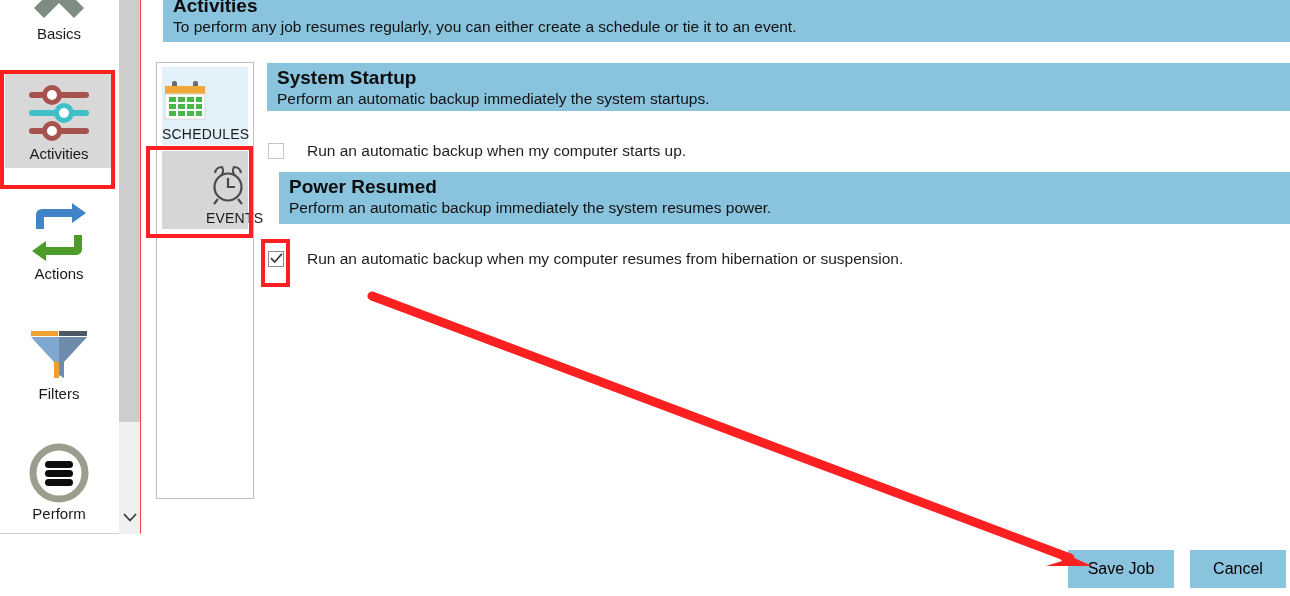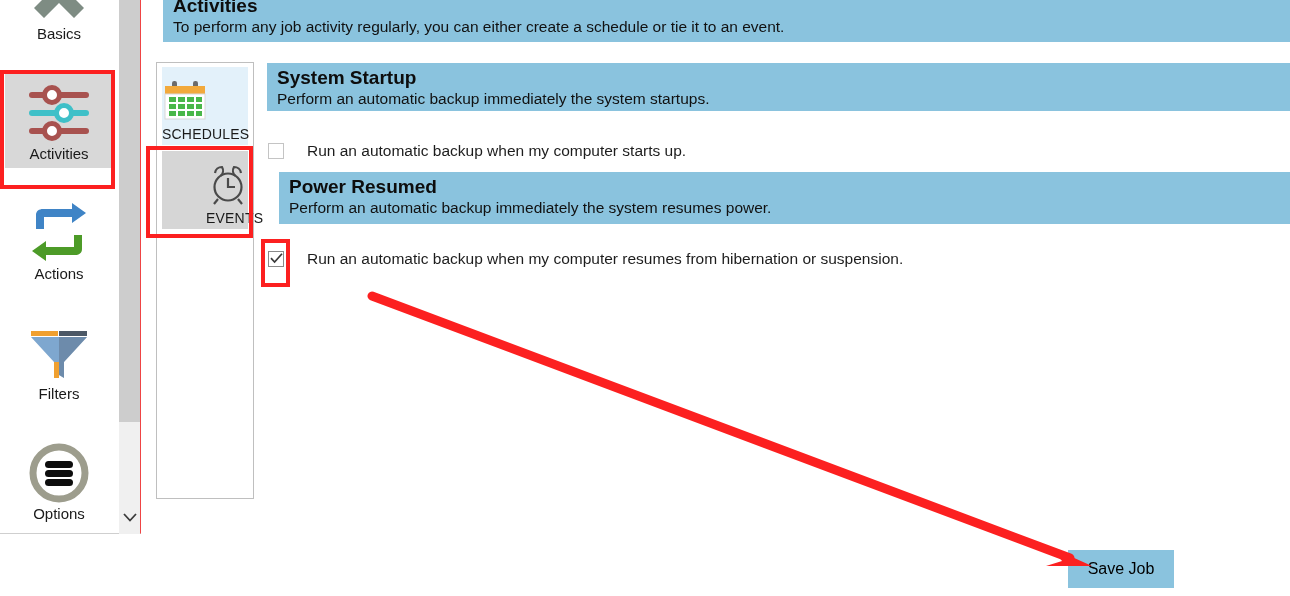--- a/index.html
+++ b/index.html
@@ -142,21 +142,21 @@
 
       <div class="side-item" style="top:432px;">
         <div class="side-ico">
           <svg width="62" height="62" viewBox="0 0 62 62">
             <circle cx="31" cy="31" r="26" fill="none" stroke="#9d9d8d" stroke-width="7"></circle>
             <rect x="17" y="19" width="28" height="7" rx="3.5" fill="#0d0d0d"></rect>
             <rect x="17" y="28" width="28" height="7" rx="3.5" fill="#0d0d0d"></rect>
             <rect x="17" y="37" width="28" height="7" rx="3.5" fill="#0d0d0d"></rect>
           </svg>
         </div>
-        <div class="side-lbl">Options</div>
+        <div class="side-lbl">Perform</div>
       </div>
 
     </div>
 
     <div class="sb-track"></div>
     <div class="sb-thumb"></div>
     <div class="sb-arrow">
       <svg width="14" height="9" viewBox="0 0 14 9">
           <path d="M1 1 L7 7.5 L13 1" fill="none" stroke="#3b3b3b" stroke-width="1.8"></path>
         </svg>
@@ -204,21 +204,21 @@
         </svg>
       </div>
       <div class="tab-lbl">EVENTS</div>
     </div>
   </div>
 
   <div class="content">
 
     <div class="banner" id="activities-banner">
       <div class="b-title">Activities</div>
-      <div class="b-sub">To perform any job activity regularly, you can either create a schedule or tie it to an event.</div>
+      <div class="b-sub">To perform any job resumes regularly, you can either create a schedule or tie it to an event.</div>
     </div>
 
     <div class="banner" id="startup-banner">
       <div class="b-title">System Startup</div>
       <div class="b-sub">Perform an automatic backup immediately the system startups.</div>
     </div>
 
     <div class="banner" id="resumed-banner">
       <div class="b-title">Power Resumed</div>
       <div class="b-sub">Perform an automatic backup immediately the system resumes power.</div>
@@ -234,20 +234,21 @@
   <div class="cbrow" id="resumed-cb-row">
     <span class="cbox on">
       <svg width="13" height="11" viewBox="0 0 13 11">
         <path d="M1 5.2 L4.6 9 L12 0.8" fill="none" stroke="#3a3a3a" stroke-width="1.7"></path>
       </svg>
     </span>
     <span class="cblabel">Run an automatic backup when my computer resumes from hibernation or suspension.</span>
   </div>
 
   <div class="btn" id="save-btn">Save Job</div>
+  <div class="btn" id="cancel-btn">Cancel</div>
 
   <div class="redbox" id="red-activities"></div>
   <div class="redbox" id="red-events"></div>
   <div class="redbox" id="red-checkbox"></div>
 
   <svg id="red-arrow" viewBox="0 0 1290 596">
     <line x1="372" y1="296" x2="1070" y2="558" stroke="#fc2020" stroke-width="9" stroke-linecap="round"></line>
     <path d="M1092 566 L1052 548 L1062 561 L1046 566 Z" fill="#fc2020"></path>
   </svg>
 

